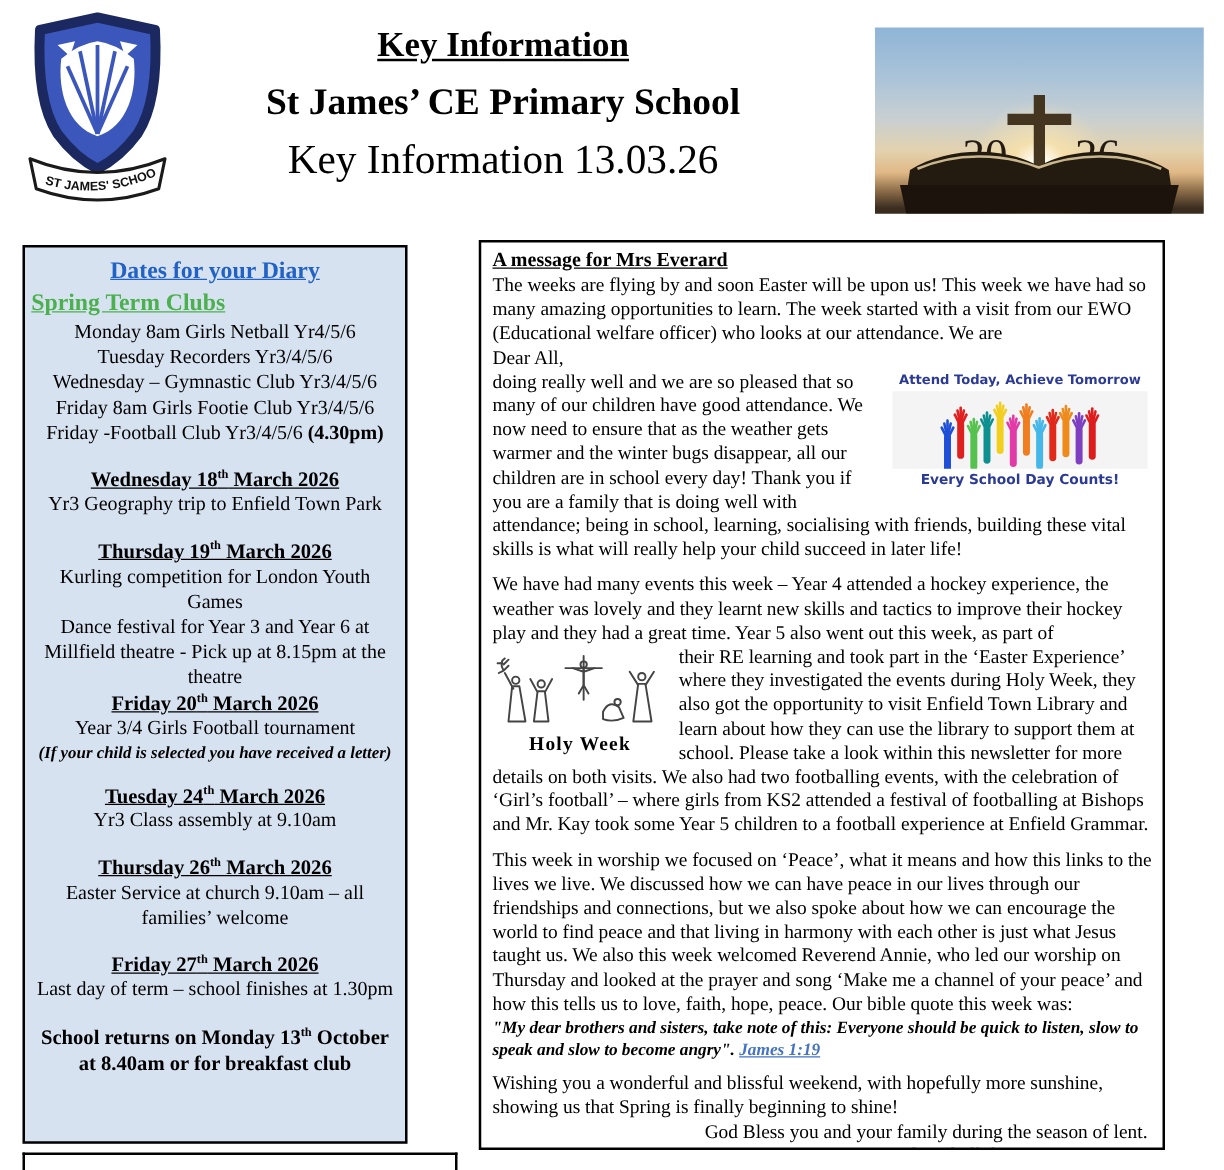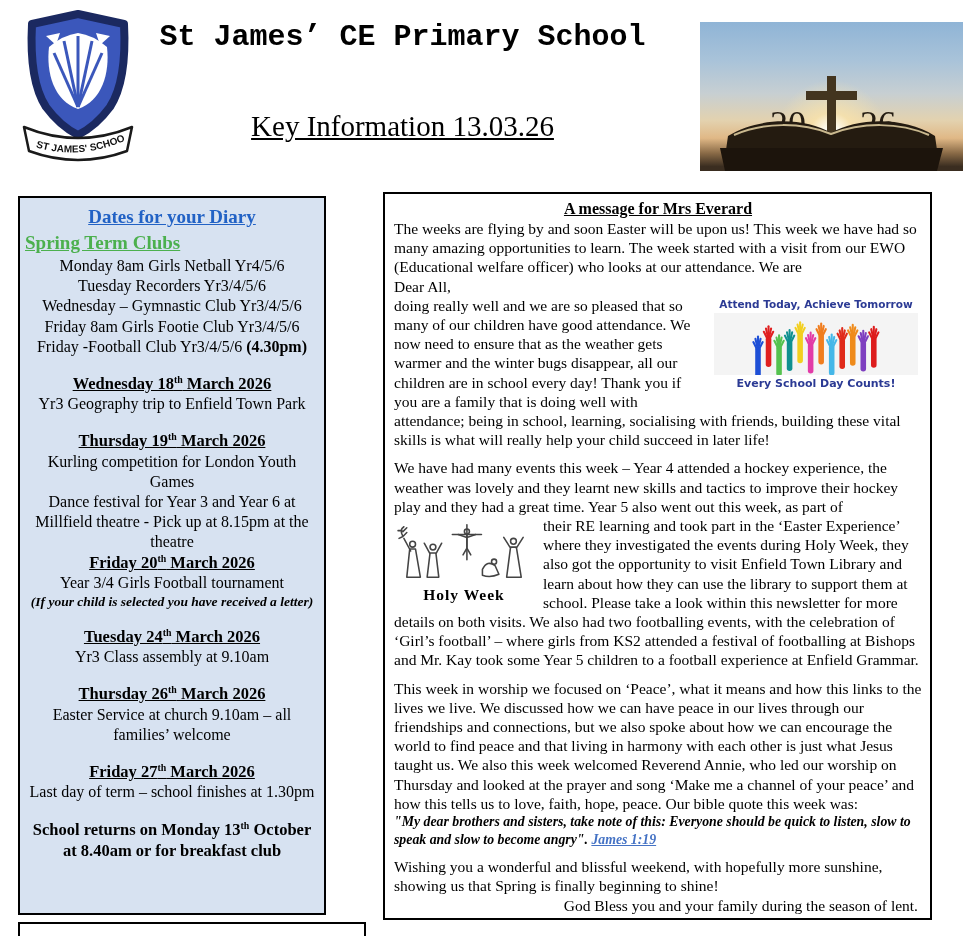--- a/index.html
+++ b/index.html
@@ -7,22 +7,22 @@
     width:979px;height:936px;position:relative;background:#fff;
     font-family:"Liberation Serif",serif;color:#000;overflow:hidden;
   }
   .abs{position:absolute;}
   sup{font-size:60%;line-height:0;vertical-align:super;}
 
   
   #logo{left:16px;top:8px;width:124px;height:158px;}
   #titles{left:135px;top:14px;width:535px;text-align:center;}
   .t1{font-size:28px;font-weight:bold;text-decoration:underline;line-height:45px;}
-  .t2{font-size:30px;font-weight:bold;line-height:46px;font-family:Liberation Mono, monospace;}
-  .t3{font-size:29px;text-decoration:underline;line-height:46px;margin-top:43px;}
+  .t2{font-size:30px;font-weight:bold;line-height:46px;}
+  .t3{font-size:33px;line-height:46px;}
 
   #photo{
     left:700px;top:22px;width:263px;height:149px;overflow:hidden;
     background:
       radial-gradient(circle at 50% 76%, rgba(255,255,245,.95) 0 5%, rgba(255,231,170,.65) 13%, rgba(255,220,160,0) 32%),
       linear-gradient(180deg,#8fb4d6 0%,#a9c3d9 26%,#c7cfd2 48%,#e3d2af 66%,#e0b886 78%,#8a6b47 88%,#3a2d20 97%);
   }
   #photo svg{position:absolute;left:0;top:0;}
 
   
@@ -39,21 +39,21 @@
   .event-date{font-weight:bold;text-decoration:underline;font-size:16.5px;}
   .event-note{font-size:13.5px;font-style:italic;font-weight:bold;line-height:17px;}
   .returns{font-weight:bold;font-size:16.5px;line-height:21px;}
 
   
   #msg{
     left:383px;top:192px;width:549px;height:728px;box-sizing:border-box;
     border:2px solid #000;background:#fff;
     padding:5px 8px 4px 9px;font-size:15.5px;line-height:19.2px;overflow:hidden;
   }
-  .msg-title{text-align:center;font-weight:bold;text-decoration:underline;font-size:16px;line-height:20px;}
+  .msg-title{font-weight:bold;text-decoration:underline;font-size:16px;line-height:20px;}
   .para{margin:0;}
   .pgap{height:9px;}
 
   #attend{
     float:right;width:212px;margin:1px 0 4px 8px;text-align:center;
     font-family:"DejaVu Sans",sans-serif;
   }
   #attend .at{color:var(--attend_blue,#2b3a94);font-weight:bold;font-size:10.5px;line-height:14px;}
   #attend .hands{background:#f4f4f4;margin:2px 4px;height:62px;}
   #attend .ab{color:var(--attend_blue,#2b3a94);font-weight:bold;font-size:11px;line-height:14px;}
@@ -89,20 +89,21 @@
     </g>
     <path d="M8,118 Q62,140 116,118 L111,142 Q62,160 13,142 Z" fill="#fff" stroke="#1a1a1a" stroke-width="2.5" stroke-linejoin="round"></path>
     <path id="bannerArc" d="M16,137 Q62,152 108,132" fill="none"></path>
     <text font-size="10" font-weight="bold" font-family="Liberation Sans, sans-serif" fill="#111">
       <textPath href="#bannerArc" startOffset="4">ST JAMES' SCHOOL</textPath>
     </text>
   </svg>
 </div>
 
 <div class="abs" id="titles">
+  <div class="t1">Key Information</div>
   <div class="t2">St James’ CE Primary School</div>
   <div class="t3">Key Information 13.03.26</div>
 </div>
 
 <div class="abs" id="photo">
   <svg width="263" height="149" viewBox="0 0 263 149">
     <rect x="127" y="54" width="9" height="58" fill="#43351f"></rect>
     <rect x="106" y="69" width="51" height="9" fill="#43351f"></rect>
     <text x="88" y="114" font-size="36" fill="#241c12" text-anchor="middle" font-family="Liberation Serif, serif">20</text>
     <text x="178" y="114" font-size="36" fill="#241c12" text-anchor="middle" font-family="Liberation Serif, serif">26</text>

